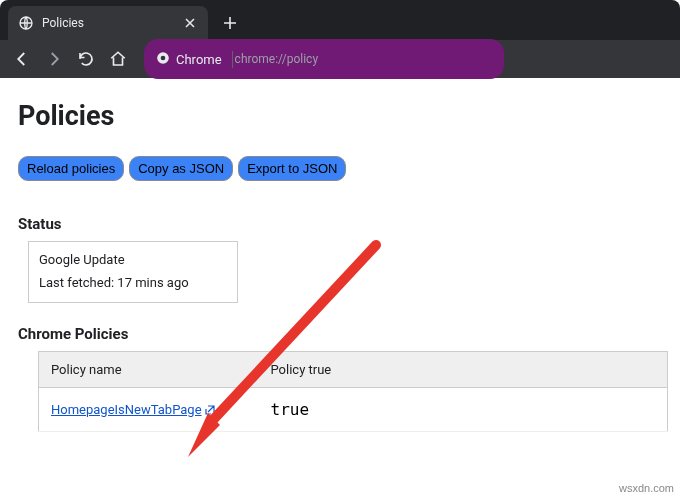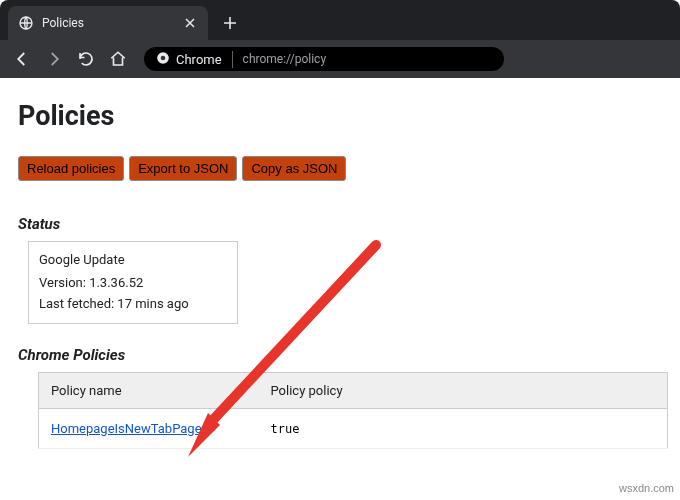--- a/index.html
+++ b/index.html
@@ -8,38 +8,38 @@
     .tab-strip { display: flex; align-items: flex-end; height: 40px; padding: 6px 0 0 8px; }
     .tab { display: flex; align-items: center; background: #35363a; color: #e8eaed; height: 34px; padding: 0 10px; border-radius: 8px 8px 0 0; font-size: 12px; min-width: 200px; gap: 8px; }
     .tab-favicon { width: 16px; height: 16px; display: flex; align-items: center; justify-content: center; }
     .tab-favicon svg { width: 16px; height: 16px; }
     .tab-title { flex: 1; }
     .tab-close { width: 16px; height: 16px; display: flex; align-items: center; justify-content: center; color: #e8eaed; border-radius: 50%; cursor: pointer; }
     .new-tab { width: 28px; height: 28px; display: flex; align-items: center; justify-content: center; color: #e8eaed; margin-left: 8px; margin-bottom: 3px; cursor: pointer; border-radius: 4px; }
     .toolbar { display: flex; align-items: center; height: 38px; padding: 0 8px; gap: 4px; background: #35363a; }
     .nav-btn { width: 28px; height: 28px; display: flex; align-items: center; justify-content: center; color: #9aa0a6; border-radius: 50%; cursor: pointer; }
     .nav-btn.active { color: #e8eaed; }
-    .omnibox { flex: 1; display: flex; align-items: center; background: #000000; border-radius: 14px; height: 24px; margin-left: 8px; padding: 0 12px; gap: 10px; color: #e8eaed; font-size: 14px; max-width: 360px; }
+    .omnibox { flex: 1; display: flex; align-items: center; background: #701a75; border-radius: 14px; height: 40px; margin-left: 8px; padding: 0 12px; gap: 2px; color: #e8eaed; font-size: 14px; max-width: 360px; }
     .omnibox-chip { display: flex; align-items: center; gap: 6px; color: #e8eaed; font-size: 13px; border-right: 1px solid #5f6368; padding-right: 10px; }
     .omnibox-url { color: #9aa0a6; font-size: 12px; }
     .content { padding: 22px 18px; }
     .page-title { font-size: 27px; font-weight: 700; color: #202124; margin-bottom: 24px; }
     .button-row { display: flex; gap: 5px; margin-bottom: 34px; }
-    .action-btn { background: #c2410c; border: 1px solid #8a8a8a; border-radius: 3px; padding: 4px 8px; font-size: 13px; color: #000; cursor: pointer; font-family: Arial, sans-serif; }
-    .section-heading { font-size: 15px; font-weight: 700; color: #202124; margin-bottom: 8px; font-style: italic; }
+    .action-btn { background: #3b82f6; border: 1px solid #8a8a8a; border-radius: 10px; padding: 4px 8px; font-size: 13px; color: #000; cursor: pointer; font-family: Arial, sans-serif; }
+    .section-heading { font-size: 15px; font-weight: 700; color: #202124; margin-bottom: 8px; }
     .status-box { border: 1px solid #ccc; padding: 10px 10px 12px; width: 210px; font-size: 13px; color: #202124; margin-bottom: 22px; margin-left: 10px; }
     .status-box .status-title { margin-bottom: 8px; }
     .status-box .status-row { margin-bottom: 6px; }
     .status-box .status-row:last-child { margin-bottom: 0; }
     .policy-table { border: 1px solid #ccc; border-collapse: collapse; width: 630px; font-size: 13px; margin-left: 20px; }
     .policy-table th { background: #efefef; text-align: left; font-weight: 400; padding: 10px 12px; border-bottom: 1px solid #ccc; color: #202124; }
     .policy-table td { padding: 12px 12px; border-bottom: 1px solid #eee; }
     .policy-link { color: #1155cc; text-decoration: underline; display: inline-flex; align-items: center; gap: 2px; }
     .ext-icon { width: 12px; height: 12px; display: inline-flex; }
-    .mono { font-family: Menlo, Consolas, monospace; font-size: 12px; }
+    .mono { font-family: Menlo, Consolas, monospace; font-size: 16px; }
     .arrow-overlay { position: absolute; pointer-events: none; left: 150px; top: 225px; }
     .watermark { position: absolute; right: 6px; bottom: 6px; font-size: 11px; color: #888; font-family: Arial, sans-serif; }
   </style>
 </head>
 <body>
 
 <div class="chrome-top">
   <div class="tab-strip">
     <div class="tab">
       <span class="tab-favicon">
@@ -95,41 +95,38 @@
       <span class="omnibox-url">chrome://policy</span>
     </div>
   </div>
 </div>
 
 <div class="content">
   <h1 class="page-title">Policies</h1>
 
   <div class="button-row">
     <button class="action-btn">Reload policies</button>
+    <button class="action-btn">Copy as JSON</button>
     <button class="action-btn">Export to JSON</button>
-    <button class="action-btn">Copy as JSON</button>
   </div>
 
   <h2 class="section-heading">Status</h2>
   <div class="status-box">
     <div class="status-title">Google Update</div>
-    <div class="status-row">
-      <span>Version: </span><span>1.3.36.52</span>
-    </div>
     <div class="status-row">
       <span>Last fetched: </span><span>17 mins ago</span>
     </div>
   </div>
 
   <h2 class="section-heading">Chrome Policies</h2>
   <table class="policy-table">
     <thead>
       <tr>
         <th style="width:220px">Policy name</th>
-        <th>Policy policy</th>
+        <th>Policy true</th>
       </tr>
     </thead>
     <tbody>
       <tr>
         <td>
           <a href="#" class="policy-link">
             <span>HomepageIsNewTabPage</span>
             <span class="ext-icon">
               <svg viewBox="0 0 12 12">
                   <path d="M4 2h6v6M10 2L4 8M2 5v5h5" fill="none" stroke="#1155cc" stroke-width="1.2"></path>

